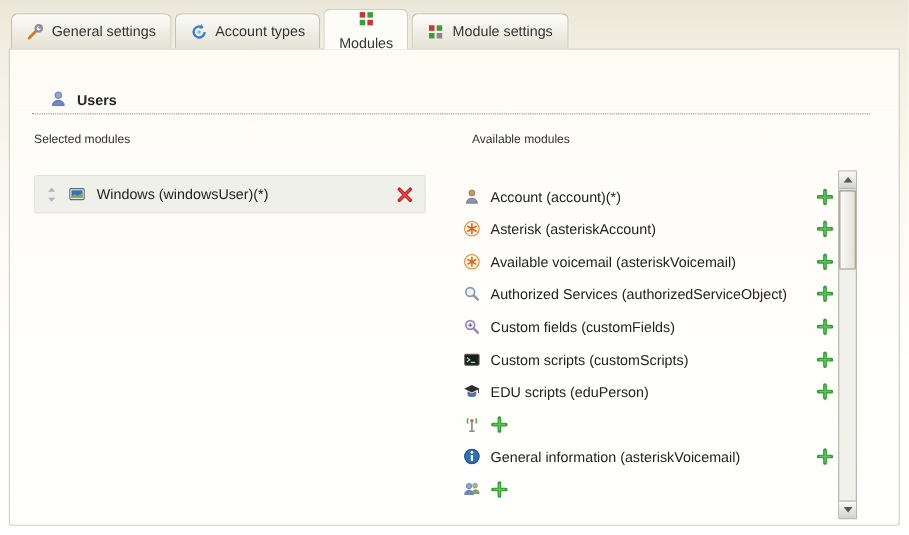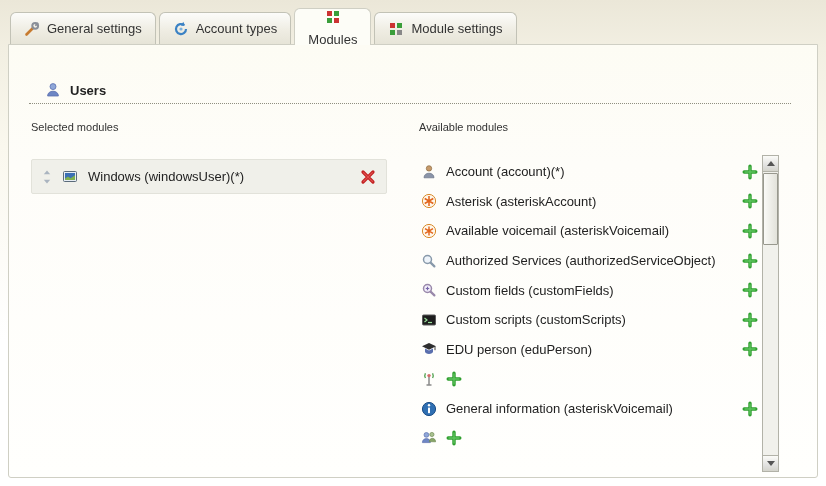--- a/index.html
+++ b/index.html
@@ -45,39 +45,39 @@
     position: absolute; top: 37px; left: 36px;
     display: flex; align-items: center; gap: 9px;
     font-size: 13px; font-weight: bold; color: #222;
   }
   .dotted-divider {
     position: absolute; top: 58px; left: 20px; right: 26px;
     border-bottom: 1px dotted #8f8f80;
   }
   .col-heading { position: absolute; font-size: 11px; color: #333; }
   .heading-selected { top: 76px; left: 22px; }
-  .heading-available { top: 76px; left: 410px; }
+  .heading-available { top: 76px; left: 420px; }
 
   
   .selected-row {
     position: absolute; top: 114px; left: 22px; width: 356px; height: 35px;
     background: linear-gradient(180deg, #f3f3ef, #ececе6);
     background-color: #f0f0ea;
     border: 1px solid #e2e2da; border-radius: 2px;
     display: flex; align-items: center; gap: 10px; padding: 8px 10px;
     cursor: move;
   }
   .selected-row .mod-label { flex: 1; font-size: 13px; color: #222; }
   .drag-handle { width: 10px; height: 16px; line-height: 0; cursor: ns-resize; }
   .icon-btn { width: 16px; height: 16px; line-height: 0; cursor: pointer; border: none; background: none; padding: 0; }
 
   
   .available-list { position: absolute; top: 112px; left: 397px; width: 356px; }
   .avail-row {
-    height: 29.6px; display: flex; align-items: center; gap: 9px;
+    height: 29.6px; display: flex; align-items: flex-end; gap: 9px;
     padding-left: 15px; padding-right: 4px;
   }
   .avail-row .mod-label { flex: 1; font-size: 13px; color: #222; }
 
   
   .scrollbar {
     position: absolute; top: 110px; left: 753px; width: 17px; height: 317px;
     background: #f1f1ec; border: 1px solid #b2b2a8;
   }
   .sb-btn {
@@ -261,21 +261,21 @@
           </svg></button>
     </div>
       <div class="avail-row">
       <span class="icn mod-icon">
           <svg width="16" height="16" viewBox="0 0 16 16">
             <path d="M1 5.3L8 2l7 3.3L8 8.8z" fill="#2e2e2e"></path>
             <path d="M4 7.6v3.2c0 1.2 1.9 2.2 4 2.2s4-1 4-2.2V7.6L8 9.6z" fill="#5a6fae"></path>
             <path d="M14 5.6v3.6" stroke="#2e2e2e" stroke-width="0.9"></path>
           </svg>
         </span>
-      <span class="mod-label">EDU person (eduPerson)</span>
+      <span class="mod-label">EDU scripts (eduPerson)</span>
       <button class="icon-btn add-btn"><svg width="16" height="16" viewBox="0 0 16 16">
             <path d="M8 2.2v11.6M2.2 8h11.6" stroke="#2e9e2e" stroke-width="3.4" stroke-linecap="round"></path>
             <path d="M8 3v10M3 8h10" stroke="#5ec45e" stroke-width="1.4" stroke-linecap="round"></path>
           </svg></button>
     </div>
       <div class="avail-row">
       <span class="icn mod-icon">
           <svg width="16" height="16" viewBox="0 0 16 16">
             <path d="M8 6v8" stroke="#8a8a8a" stroke-width="1.5"></path>
             <path d="M5.5 14h5" stroke="#8a8a8a" stroke-width="1.5"></path>

